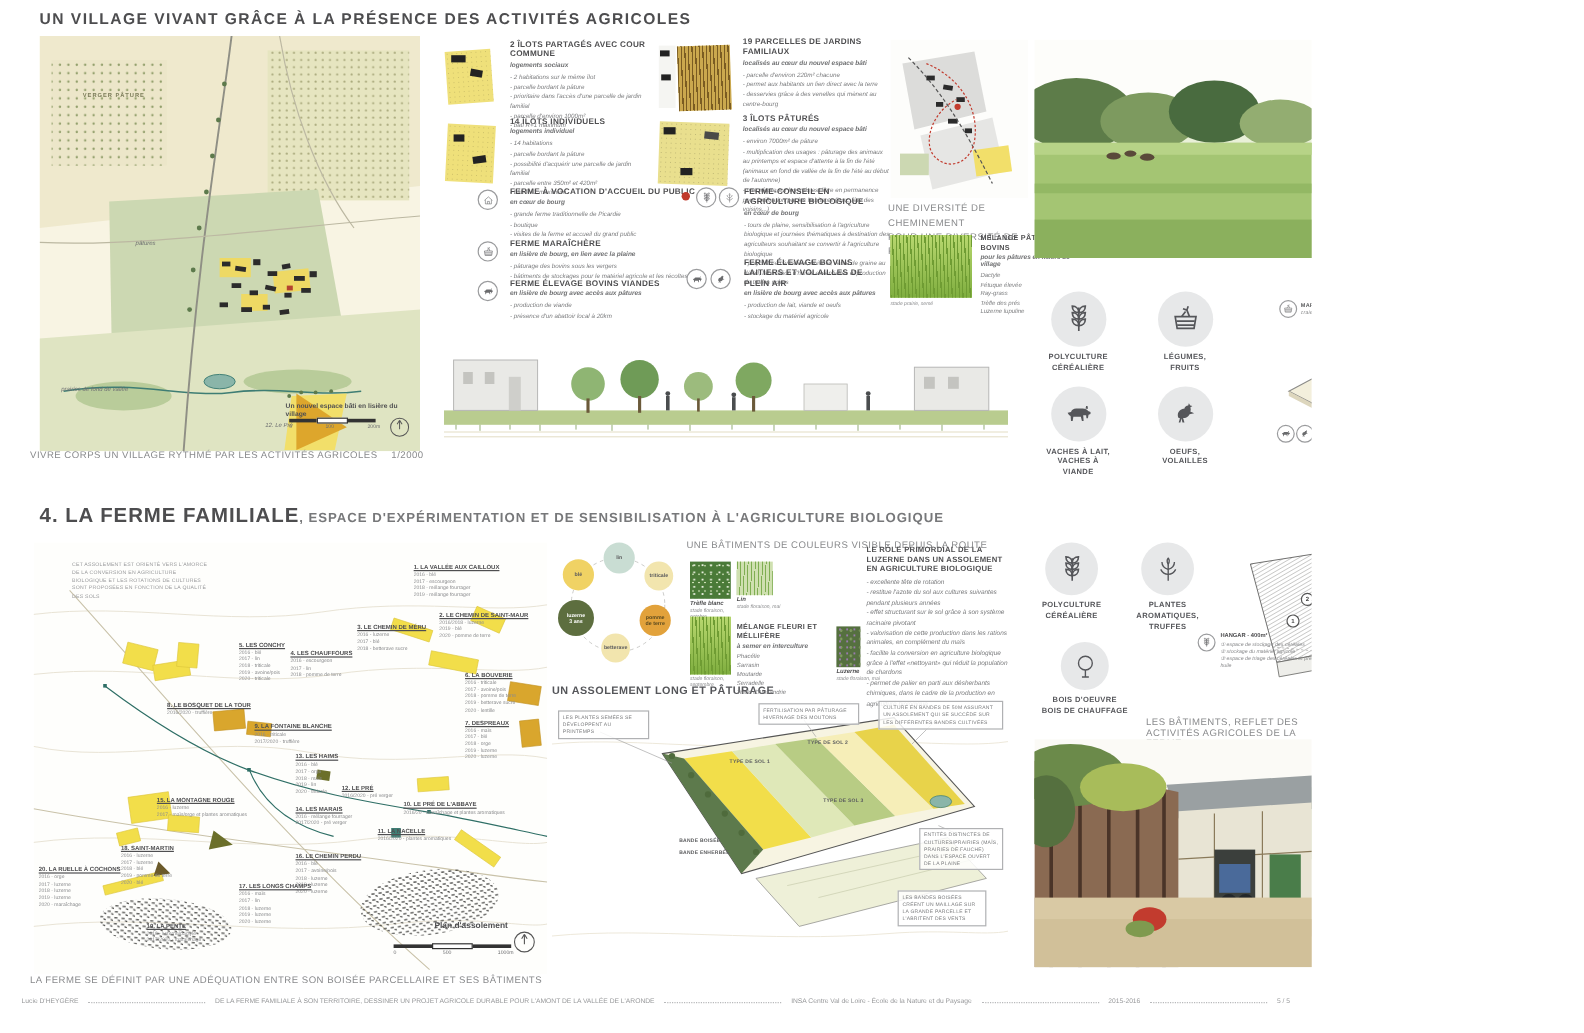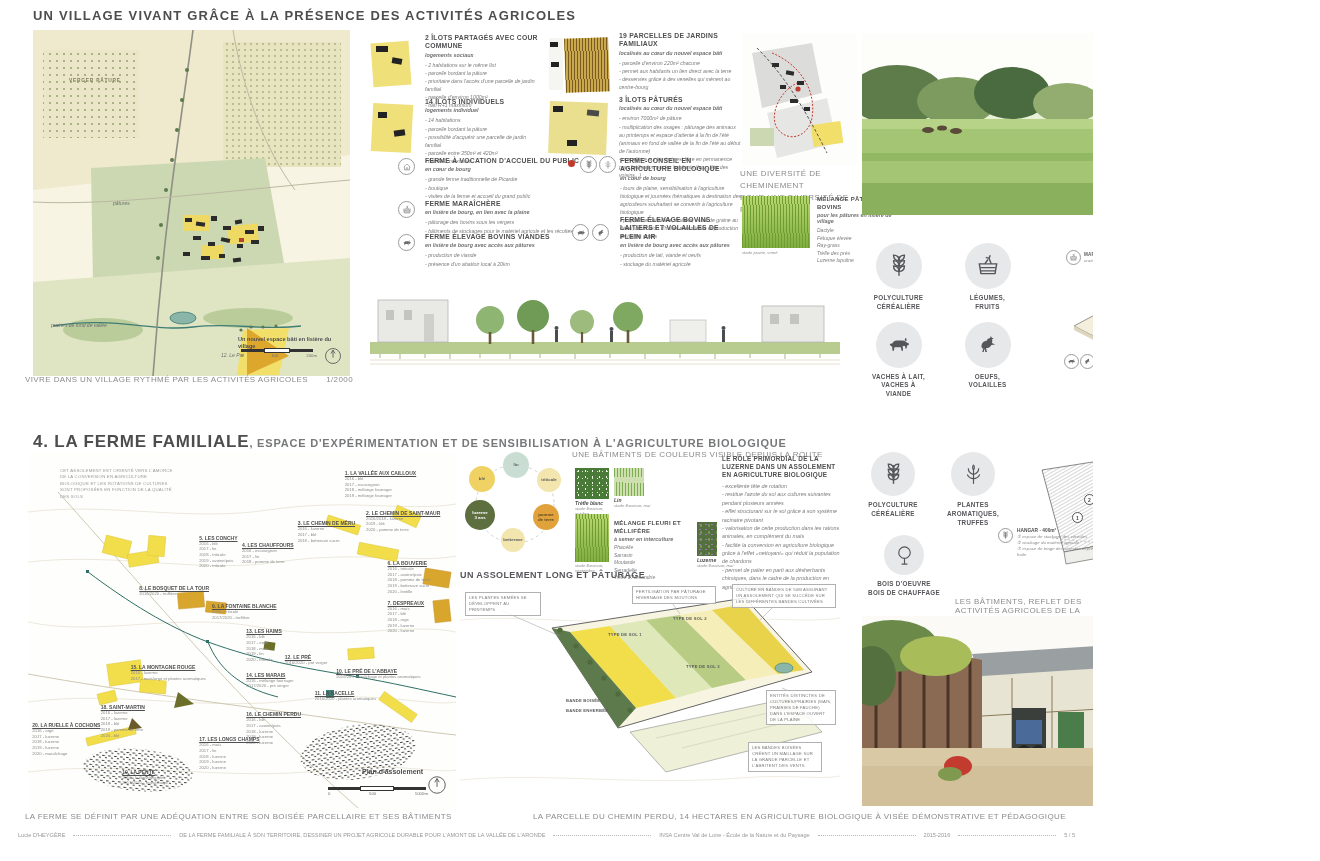--- a/index.html
+++ b/index.html
@@ -212,21 +212,21 @@
           <span>0</span>
           <span>100</span>
           <span>200m</span>
         </div>
     </div>
     <svg class="abs" style="left:290px;top:316px" width="20" height="20" viewBox="0 0 24 24">
         <use href="#i-compass" color="#555"></use>
       </svg>
   </div>
   <div class="abs cap-row" style="left:25px;top:375px;width:328px">
-    <span class="cap">VIVRE DANS UN VILLAGE RYTHMÉ PAR LES ACTIVITÉS AGRICOLES</span>
+    <span class="cap">VIVRE CORPS UN VILLAGE RYTHMÉ PAR LES ACTIVITÉS AGRICOLES</span>
     <span class="cap">1/2000</span>
   </div>
 
   <div class="abs" style="left:368px;top:36px;width:48px;height:56px;background:#fff">
     <div class="abs" style="left:4px;top:6px;width:38px;height:44px;background:#efe07a;background-image:radial-gradient(#00000026 .5px,transparent .7px);background-size:4px 4px;transform:rotate(-4deg)"></div>
     <div class="abs" style="left:8px;top:10px;width:12px;height:6px;background:#222"></div>
     <div class="abs" style="left:24px;top:22px;width:10px;height:6px;background:#222;transform:rotate(10deg)"></div>
   </div>
   <div class="abs" style="left:368px;top:100px;width:48px;height:56px;background:#fff">
     <div class="abs" style="left:4px;top:4px;width:40px;height:48px;background:#efe07a;background-image:radial-gradient(#00000026 .5px,transparent .7px);background-size:4px 4px;transform:rotate(3deg)"></div>
@@ -626,21 +626,21 @@
           <use href="#i-cow"></use>
         </svg>
       </div>
     <div class="abs oicon" style="left:40px;top:116px;width:13px;height:13px">
         <svg width="9" height="9" viewBox="0 0 24 24">
           <use href="#i-hen"></use>
         </svg>
       </div>
   </div>
 
-  <div class="abs" style="left:33px;top:432px">
+  <div class="abs" style="left:33px;top:420px">
     <span class="sec4-strong">4. LA FERME FAMILIALE</span><span class="sec4-rest">, ESPACE D'EXPÉRIMENTATION ET DE SENSIBILISATION À L'AGRICULTURE BIOLOGIQUE</span>
   </div>
 
   <div class="abs" style="left:28px;top:452px;width:428px;height:360px">
     <svg viewBox="0 0 428 360" width="428" height="360">
       <defs>
           <pattern id="vh" width="6" height="5" patternUnits="userSpaceOnUse">
             <rect x="1" y="1" width="2.6" height="1" fill="#3a3a38"></rect>
             <rect x="4" y="3" width="2" height="1" fill="#3a3a38" transform="rotate(20 5 3.5)"></rect>
           </pattern>
@@ -966,21 +966,20 @@
         <div class="ann boxed" style="left: 272px; top: 4px; width: 96px;"><span>CULTURE EN BANDES DE 50M ASSURANT UN ASSOLEMENT QUI SE SUCCÈDE SUR LES DIFFÉRENTES BANDES CULTIVÉES</span></div>
         <div class="ann strong" style="left: 148px; top: 52px; width: 40px;"><span>TYPE DE SOL 1</span></div>
         <div class="ann strong" style="left: 213px; top: 36px; width: 40px;"><span>TYPE DE SOL 2</span></div>
         <div class="ann strong" style="left: 226px; top: 84px; width: 40px;"><span>TYPE DE SOL 3</span></div>
         <div class="ann strong" style="left: 106px; top: 118px; width: 44px;"><span>BANDE BOISÉE</span></div>
         <div class="ann strong" style="left: 106px; top: 128px; width: 50px;"><span>BANDE ENHERBÉE</span></div>
         <div class="ann boxed" style="left: 306px; top: 110px; width: 62px;"><span>ENTITÉS DISTINCTES DE CULTURES/PRAIRIES (MAÏS, PRAIRIES DE FAUCHE) DANS L'ESPACE OUVERT DE LA PLAINE</span></div>
         <div class="ann boxed" style="left: 288px; top: 162px; width: 66px;"><span>LES BANDES BOISÉES CRÉENT UN MAILLAGE SUR LA GRANDE PARCELLE ET L'ABRITENT DES VENTS</span></div>
       </div>
   </div>
-  <div class="abs cap" style="left:533px;top:812px">LA PARCELLE DU CHEMIN PERDU, 14 HECTARES EN AGRICULTURE BIOLOGIQUE À VISÉE DÉMONSTRATIVE ET PÉDAGOGIQUE</div>
 
   <div class="abs" style="left:864px;top:452px;width:140px">
     <div style="display:flex;gap:20px">
       <div style="width:60px;display:flex;flex-direction:column;align-items:center">
         <div class="circle-icon" style="width:44px;height:44px">
             <svg width="25" height="25" viewBox="0 0 24 24">
               <use href="#i-wheat"></use>
             </svg>
           </div>
         <div class="iconlab" style="margin-top:5px">POLYCULTURE

